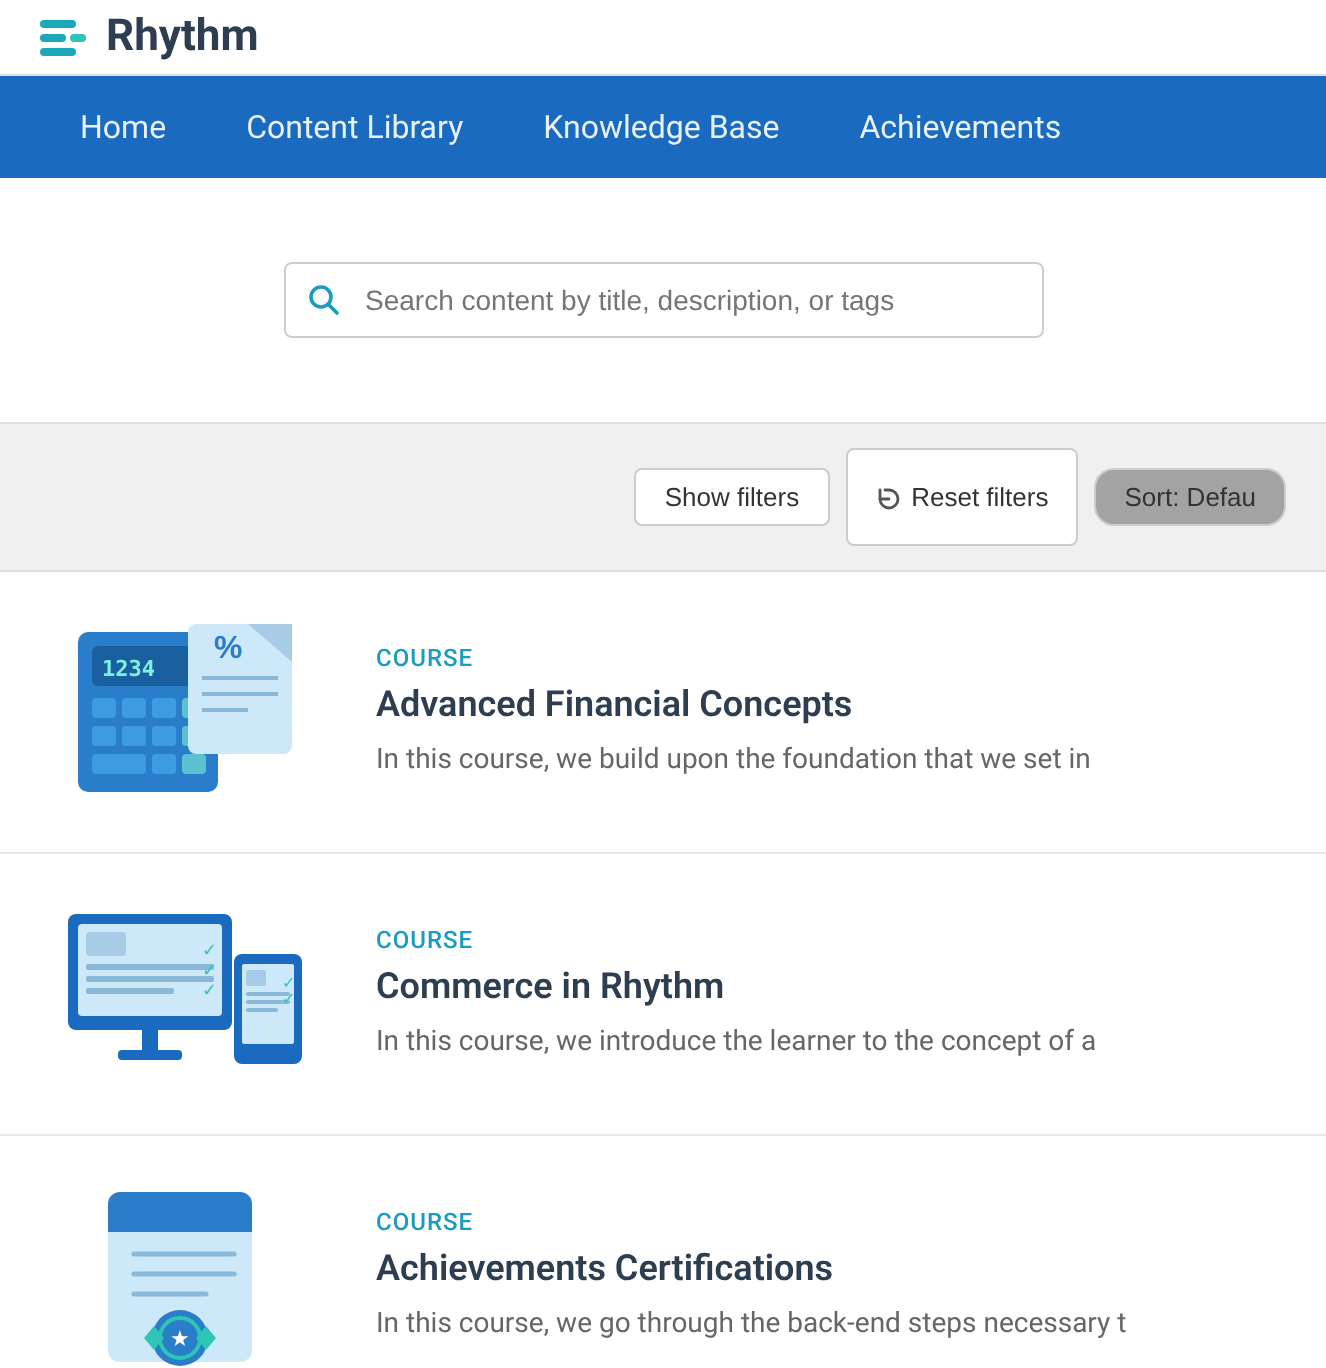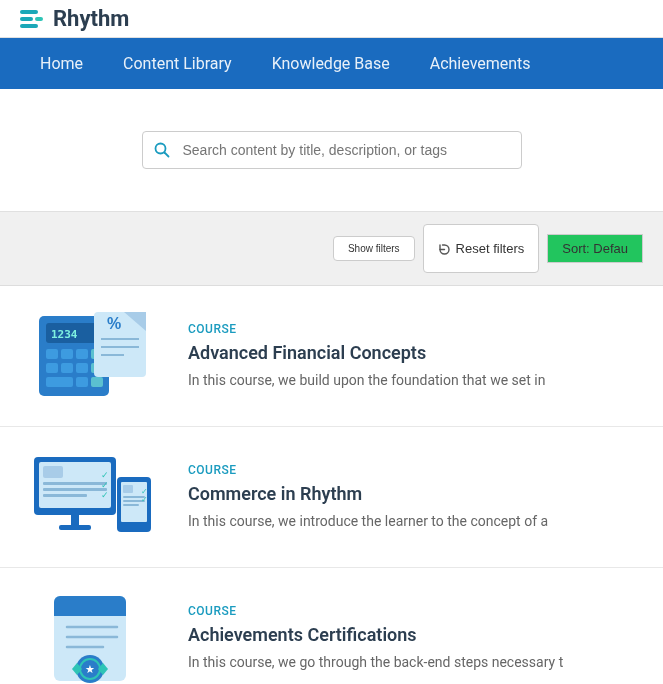--- a/index.html
+++ b/index.html
@@ -98,40 +98,40 @@
       justify-content: flex-end;
       align-items: center;
       gap: 8px;
       border-bottom: 1px solid #ddd;
     }
     .filter-btn {
       background: white;
       border: 1px solid #ccc;
       border-radius: 4px;
       padding: 6px 14px;
-      font-size: 10px;
+      font-size: 13px;
       cursor: pointer;
       color: #333;
     }
     .reset-btn {
       background: white;
       border: 1px solid #ccc;
       border-radius: 4px;
       padding: 16px 14px;
       font-size: 13px;
       cursor: pointer;
       color: #333;
       display: flex;
       align-items: flex-end;
       gap: 5px;
     }
     .sort-btn {
-      background: #22c55e;
+      background: #a3a3a3;
       border: 1px solid #ccc;
-      border-radius: 0;
+      border-radius: 10px;
       padding: 6px 14px;
       font-size: 13px;
       cursor: pointer;
       color: #333;
     }
 
     
     .courses-list {
       background: white;
     }

